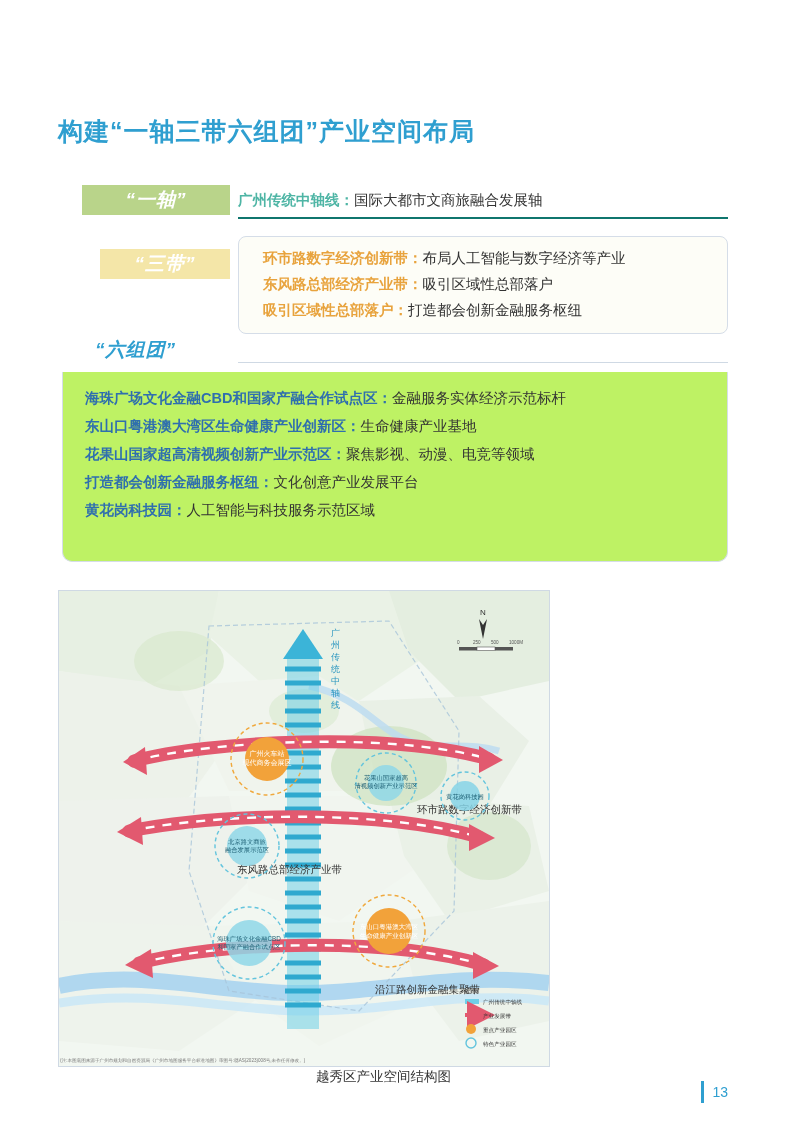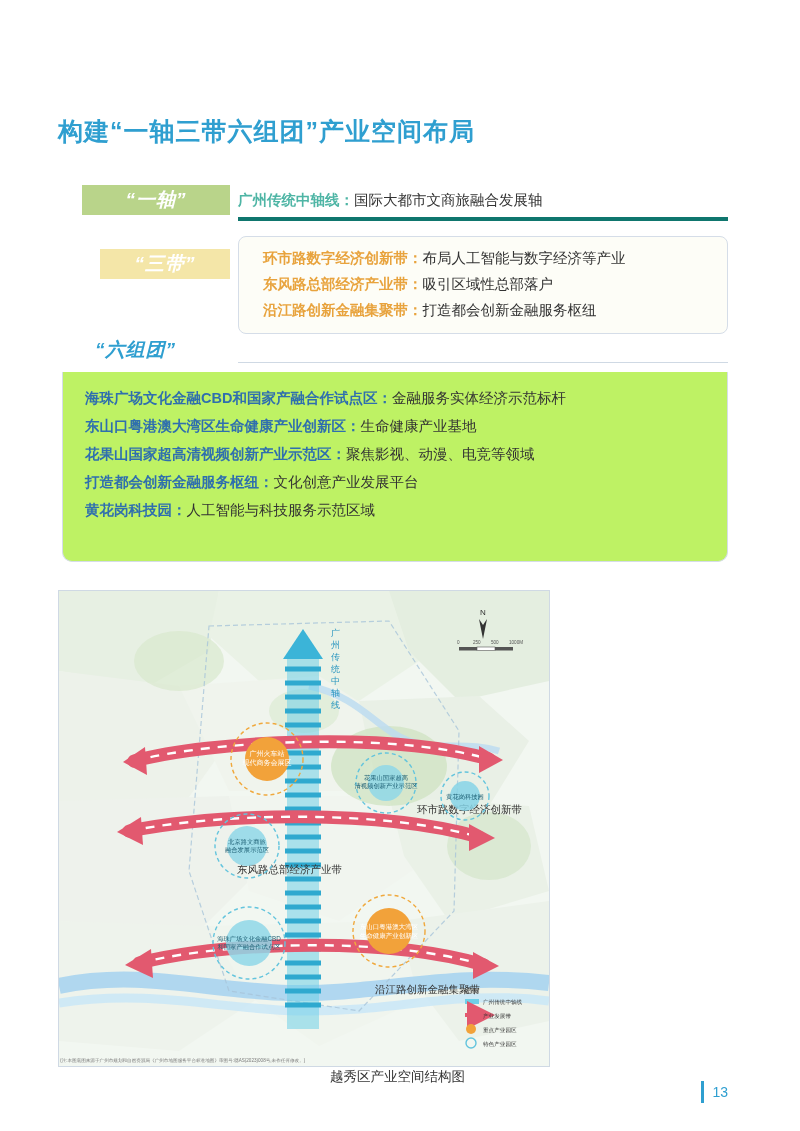--- a/index.html
+++ b/index.html
@@ -50,21 +50,21 @@
     align-items: center;
     justify-content: center;
     letter-spacing: 1px;
   }
   .sec1-box {
     position: absolute;
     left: 238px;
     top: 184px;
     width: 490px;
     height: 33px;
-    border-bottom: 4px solid #0f766e;
+    border-bottom: 2px solid #0f766e;
     display: flex;
     align-items: center;
     font-size: 14.5px;
   }
   .sec1-box .k {
     color: #4eb5a5;
     font-weight: bold;
   }
   .sec1-box .v {
     color: #333333;
@@ -168,21 +168,21 @@
     width: 490px;
     height: 475px;
     border: 1px solid #cfd9e4;
     background: #f4f8f4;
     overflow: hidden;
   }
   .map-svg { display: block; }
 
   .map-caption {
     position: absolute;
-    left: 330px;
+    left: 316px;
     top: 1068px;
     font-size: 13.5px;
     color: #333333;
   }
   .map-note {
     position: absolute;
     left: 60px;
     top: 1058px;
     font-size: 4.6px;
     color: #7b7b7b;
@@ -225,21 +225,21 @@
   <div class="sec2-box">
     <div class="sec2-row">
       <span class="k">环市路数字经济创新带：</span>
       <span class="v">布局人工智能与数字经济等产业</span>
     </div>
     <div class="sec2-row">
       <span class="k">东风路总部经济产业带：</span>
       <span class="v">吸引区域性总部落户</span>
     </div>
     <div class="sec2-row">
-      <span class="k">沿江路创新金融集聚带：</span>
+      <span class="k">吸引区域性总部落户：</span>
       <span class="v">打造都会创新金融服务枢纽</span>
     </div>
   </div>
 
   <div class="sec3-tag">“六组团”</div>
   <div class="sec3-rule"></div>
   <div class="sec3-box">
     <div class="sec3-row">
       <span class="k">海珠广场文化金融CBD和国家产融合作试点区：</span>
       <span class="v">金融服务实体经济示范标杆</span>

